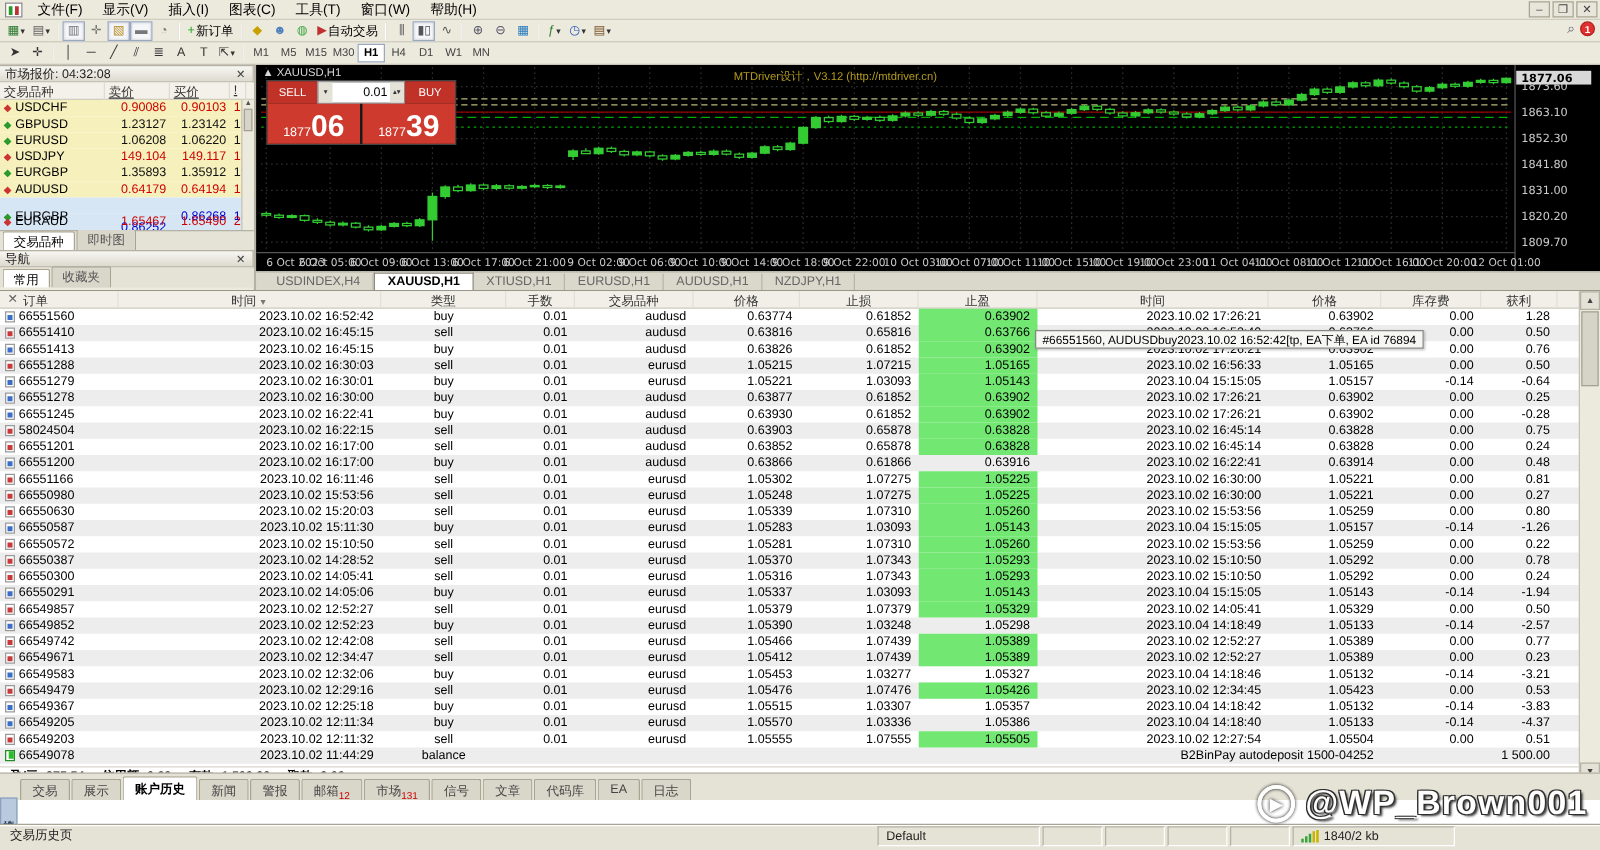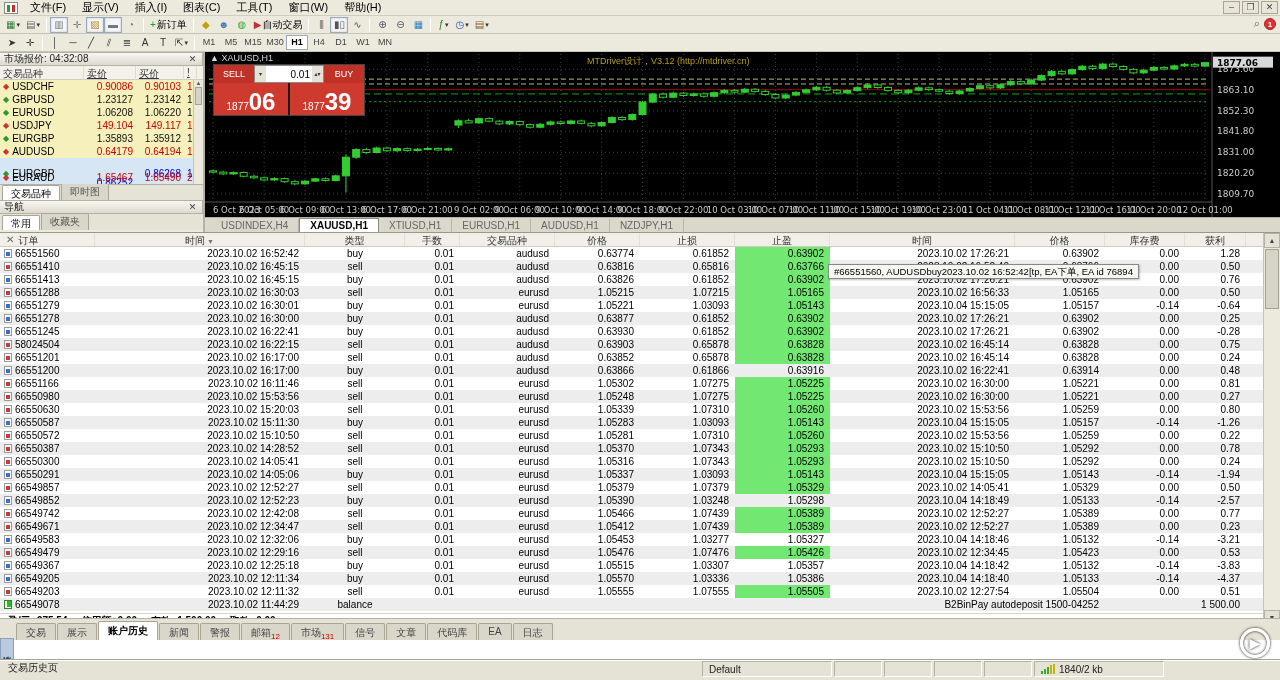--- a/index.html
+++ b/index.html
@@ -1208,13 +1208,14 @@
         <i style="height:7px"></i>
         <i style="height:9px;background:#c8b400"></i>
         <i style="height:10px;background:#c8b400"></i>
       </span>
     <span>1840/2 kb</span>
   </div>
 </div>
 
 <div class="wmark">
   <span class="circ">▶</span>
+  <span class="txt">@WP_Brown001</span>
 </div>
 
 </body></html>

